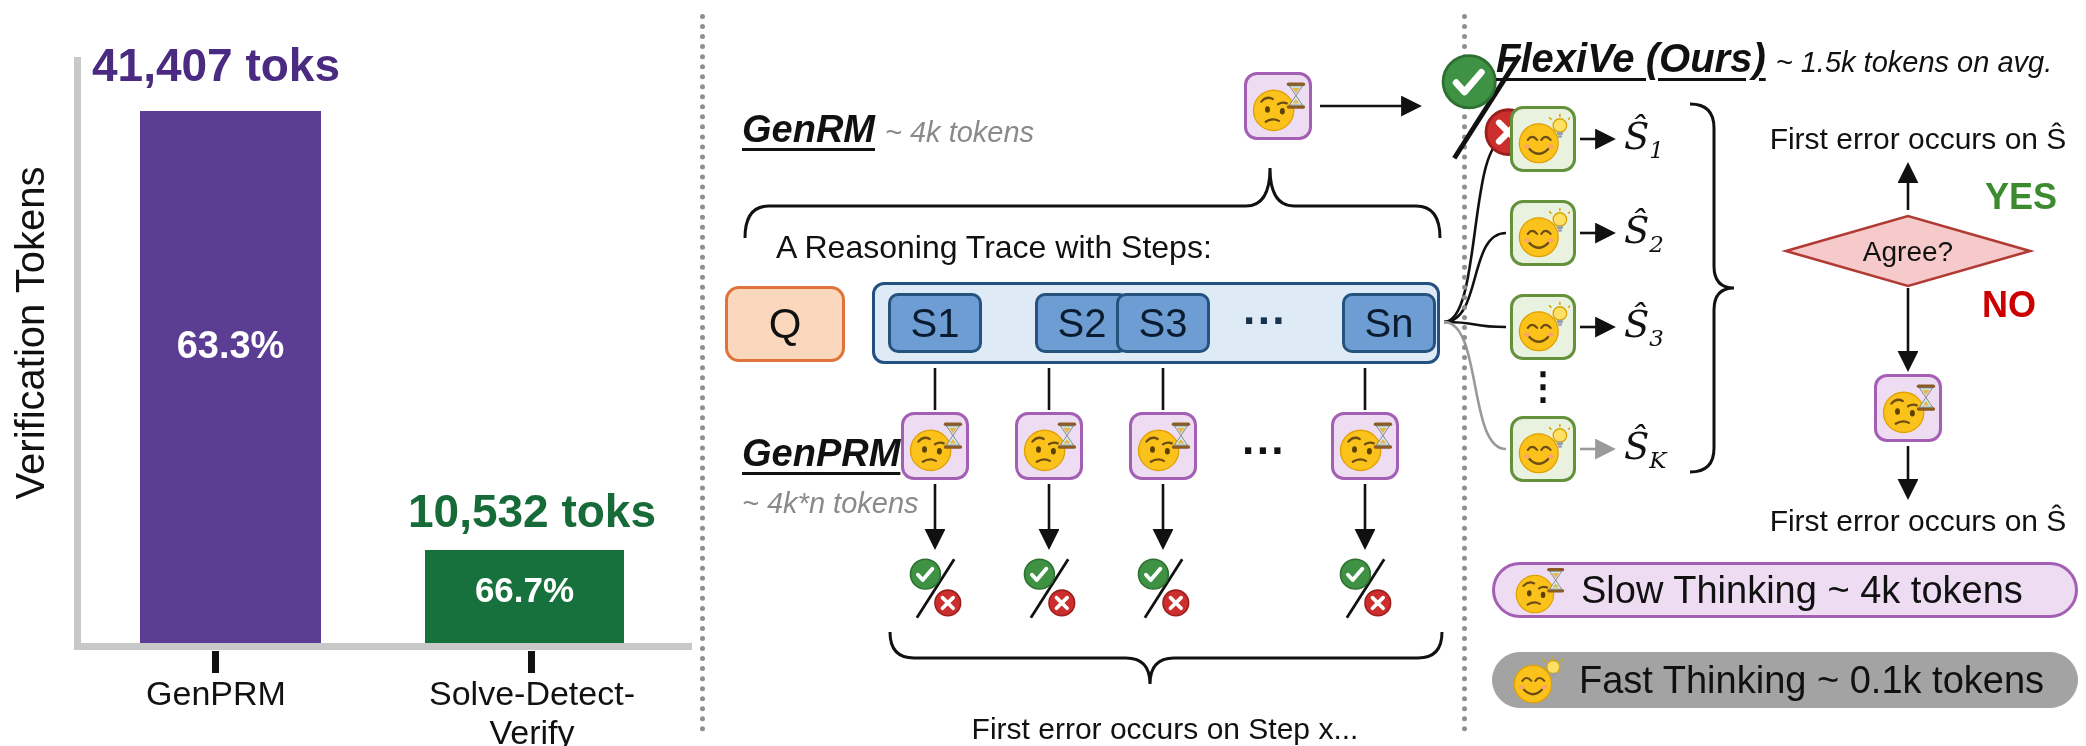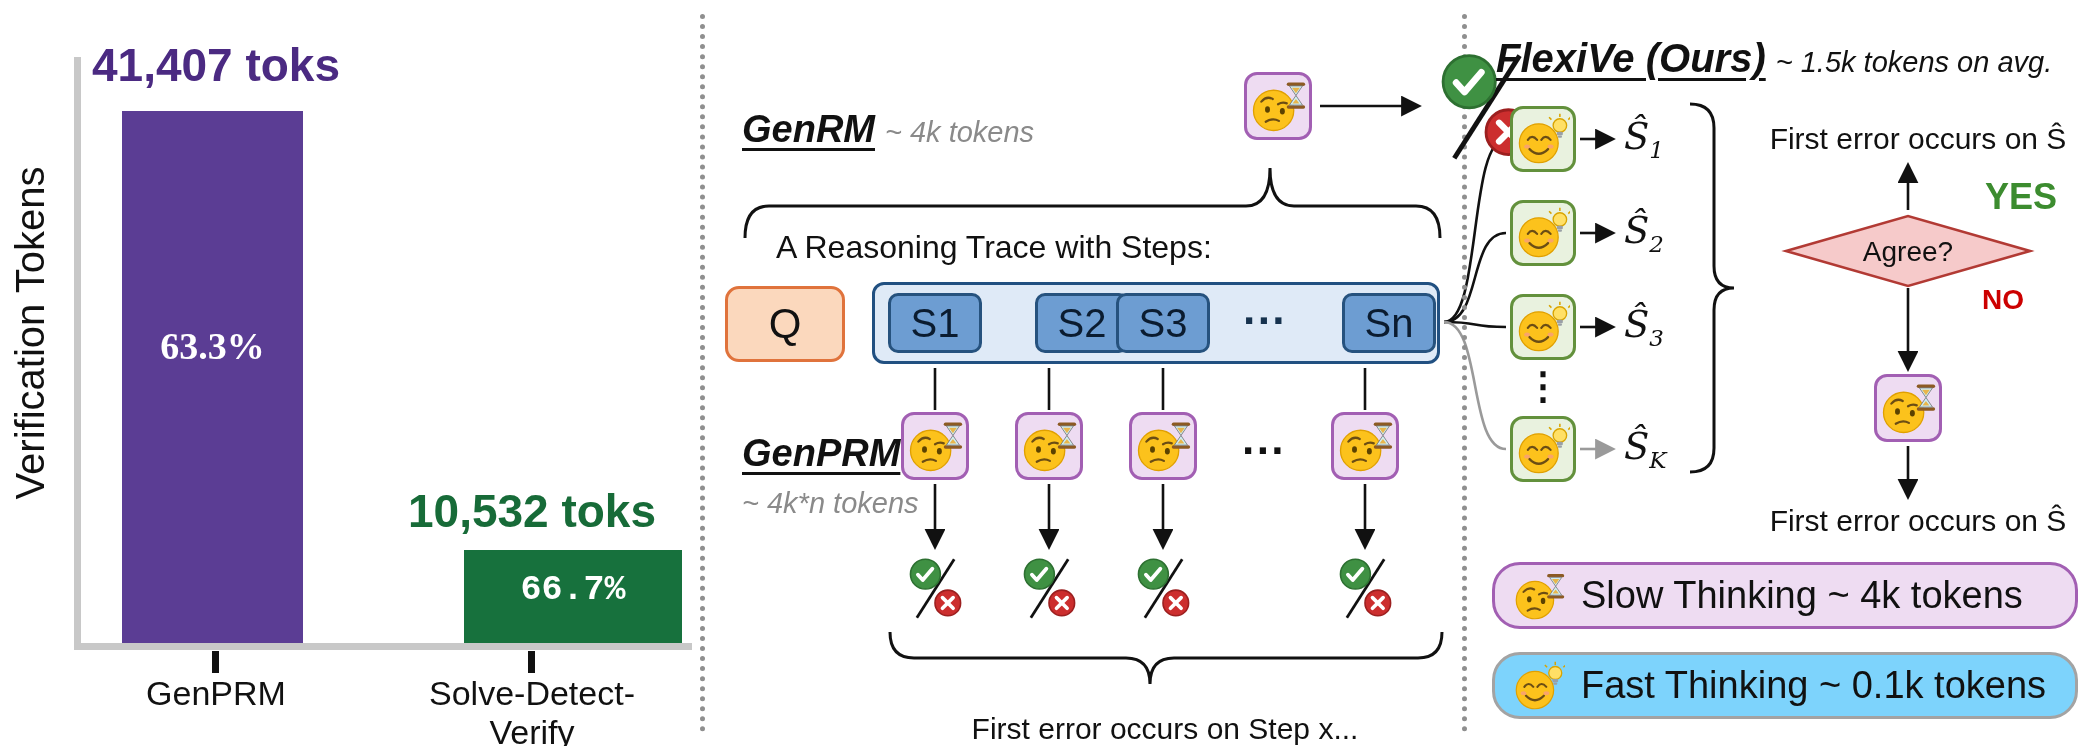--- a/index.html
+++ b/index.html
@@ -7,22 +7,22 @@
           font-family:"Liberation Sans",sans-serif;color:#111;}
   svg.overlay{position:absolute;left:0;top:0;pointer-events:none;}
 
   
   .ylabel{position:absolute;left:30px;top:333px;transform:translate(-50%,-50%) rotate(-90deg);
           font-size:40px;white-space:nowrap;color:#111;}
   .axis{position:absolute;background:#c8c8c8;}
   .axis-v{left:74px;top:57px;width:7px;height:593px;}
   .axis-h{left:74px;top:643px;width:618px;height:7px;}
   .bar{position:absolute;bottom:103px;}
-  .bar0{left:122px;width:181px;font-family:Liberation Serif, serif;}
-  .bar1{left:464px;width:218px;font-family:Liberation Mono, monospace;}
+  .bar0{left:140px;width:181px;}
+  .bar1{left:425px;width:199px;}
   .pct{position:absolute;left:0;width:100%;text-align:center;color:#fff;font-weight:bold;}
   .bar0 .pct{top:40%;font-size:38px;}
   .bar1 .pct{top:22%;font-size:35px;}
   .bar-value{position:absolute;font-weight:bold;font-size:46px;text-align:center;white-space:nowrap;}
   .val0{left:66px;width:300px;top:38px;}
   .val1{left:382px;width:300px;top:484px;}
   .tick{position:absolute;width:7px;height:22px;background:#111;top:651px;}
   .tick0{left:212px;} .tick1{left:528px;}
   .cat{position:absolute;top:674px;text-align:center;font-size:34px;}
   .cat0{left:126px;width:180px;} .cat1{left:392px;width:280px;}
@@ -79,27 +79,27 @@
   .v0{left:903px;} .v1{left:1017px;} .v2{left:1131px;} .v3{left:1333px;}
 
   
   .shat{position:absolute;left:1624px;width:70px;text-align:left;transform:translateY(-50%);
         font-family:"DejaVu Serif",serif;font-style:italic;font-size:37px;white-space:nowrap;}
   .shat sub{font-size:23px;}
   .sh0{top:139px;} .sh1{top:233px;} .sh2{top:327px;} .sh3{top:449px;}
   .vdots{position:absolute;left:1520px;top:364px;width:46px;text-align:center;
          font-size:38px;font-weight:bold;color:#111;}
   .yes{position:absolute;left:1985px;top:176px;font-size:36px;font-weight:bold;color:#3c8c2f;}
-  .no{position:absolute;left:1982px;top:284px;font-size:28px;font-weight:bold;color:#cc0000;}
+  .no{position:absolute;left:1982px;top:284px;font-size:36px;font-weight:bold;color:#cc0000;}
   .agree-label{position:absolute;left:1836px;top:236px;width:144px;text-align:center;font-size:28px;}
 
-  .legend{position:absolute;left:1492px;width:586px;height:67px;box-sizing:border-box;border-radius:28px;
+  .legend{position:absolute;left:1492px;width:586px;height:56px;box-sizing:border-box;border-radius:28px;
           display:flex;align-items:center;gap:16px;padding-left:18px;font-size:38px;white-space:nowrap;}
   .legend.slow{top:562px;background:#eedcf2;border:3px solid #a25fb3;}
-  .legend.fast{top:652px;background:#7dd3fc;border:3px solid #a3a3a3;}
+  .legend.fast{top:652px;background:#a3a3a3;border:1px solid #a3a3a3;}
 </style>
 </head>
 <body>
 
 <div class="figure">
 
   <svg class="overlay" width="2086" height="746" viewBox="0 0 2086 746">
     <defs>
       <marker id="arrow" markerWidth="9" markerHeight="9" refX="6.5" refY="4" orient="auto">
         <path d="M0,0 L8,4 L0,8 Z" fill="#111"></path>

